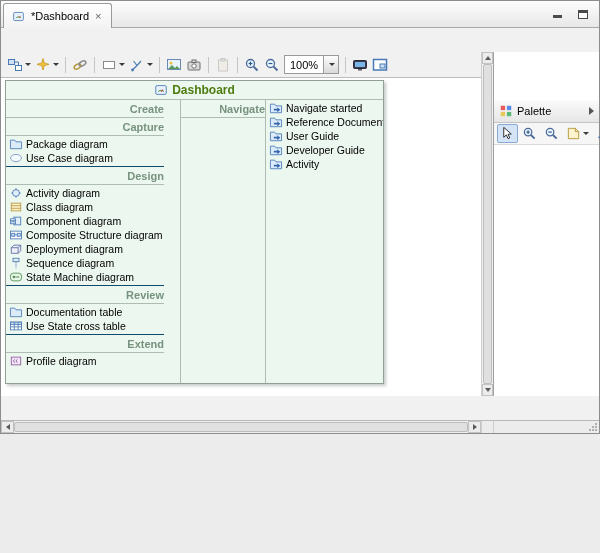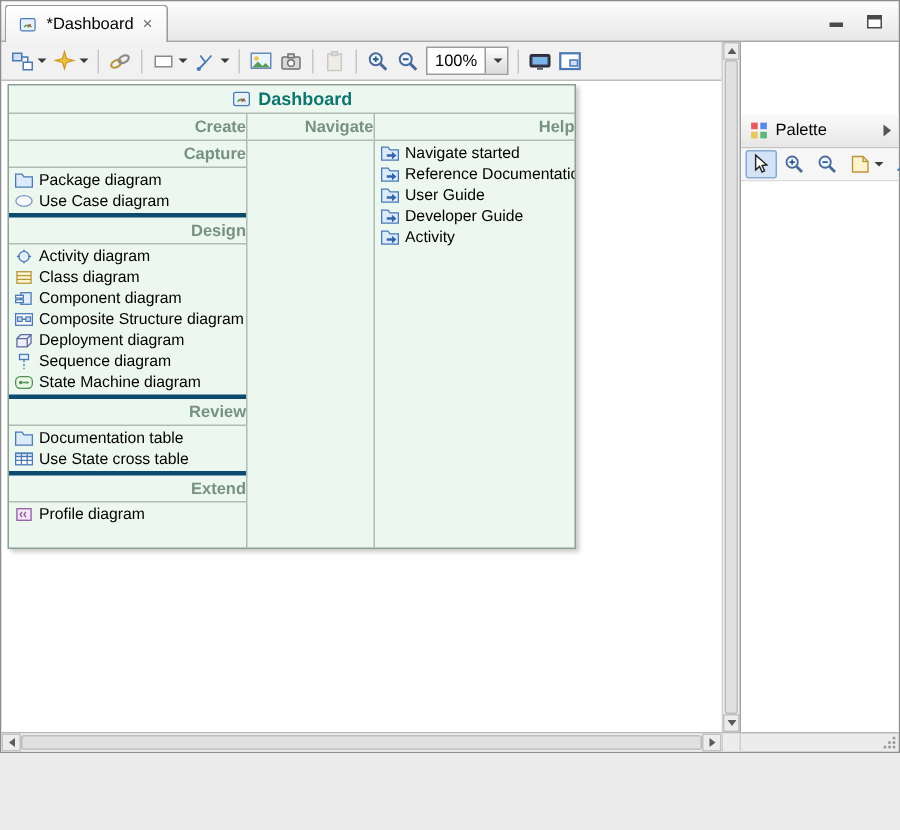--- a/index.html
+++ b/index.html
@@ -1,19 +1,19 @@
 <!DOCTYPE html>
 <html><head>
 <meta charset="utf-8">
 <style>
   * { margin:0; padding:0; box-sizing:border-box; }
   html,body { width:600px; height:553px; overflow:hidden; }
   body { font-family:"Liberation Sans", sans-serif; font-size:11px; color:#000; background:#ececec; }
 
-  .window { width:600px; height:502px; display:flex; flex-direction:column; border:1px solid #8c8c8c; background:#f1f1f1; }
+  .window { width:600px; height:434px; display:flex; flex-direction:column; border:1px solid #8c8c8c; background:#f1f1f1;gap:24px; }
 
   
   .tabbar { height:27px; flex:0 0 27px; display:flex; align-items:flex-end; background:linear-gradient(#fdfdfd,#e7e7e7); border-bottom:1px solid #a8a8a8; position:relative; }
   .tab { display:flex; align-items:center; gap:5px; height:25px; padding:0 8px; margin-left:2px; background:linear-gradient(#ffffff,#f3f3f3); border:1px solid #9a9a9a; border-bottom:none; border-radius:3px 3px 0 0; position:relative; top:1px; }
   .tab-label { font-size:11px; }
   .tab-close { color:#666; font-size:11px; line-height:11px; padding:0 1px; cursor:default; }
   .win-controls { position:absolute; right:9px; top:6px; display:flex; gap:12px; align-items:center; }
   .wbtn { width:14px; height:12px; display:flex; align-items:flex-end; justify-content:center; }
   .min-glyph { width:9px; height:3px; background:#4a4a4a; margin-bottom:1px; }
   .max-glyph { width:10px; height:9px; border:1px solid #4a4a4a; border-top:3px solid #4a4a4a; background:#fff; }
@@ -27,28 +27,28 @@
   .tsep { width:1px; height:16px; background:#c5c5c5; margin:0 4px; flex:0 0 1px; }
   .dd { width:0; height:0; border-left:3px solid transparent; border-right:3px solid transparent; border-top:3px solid #3a3a3a; margin-left:2px; }
   .disabled { opacity:.45; }
   .zoom-combo { display:flex; align-items:center; border:1px solid #9a9a9a; background:#fff; height:19px; margin:0 2px; }
   .zval { padding:0 5px; min-width:36px; font-size:11px; }
   .zdd { width:15px; height:100%; background:linear-gradient(#fdfdfd,#d9d9d9); border-left:1px solid #9a9a9a; display:flex; align-items:center; justify-content:center; }
 
   
   .canvas { flex:1; min-height:0; background:#fff; position:relative; overflow:hidden; }
   .dashboard { position:absolute; left:4px; top:2px; width:379px; background:#ecf7f0; border:1px solid #8fa096; box-shadow:2px 2px 3px rgba(110,120,115,.4); }
-  .dash-title-row { display:flex; justify-content:center; align-items:center; gap:4px; padding:2px 0; font-weight:bold; font-size:12px; color:#0f766e; }
+  .dash-title-row { display:flex; justify-content:center; align-items:center; gap:4px; padding:2px 0; font-weight:bold; font-size:12px; color:#4d7c0f; }
   .dash-cols { display:flex; align-items:stretch; border-top:1px solid #aebcb2; }
   .col { overflow:hidden; }
   .col-create { width:158px; flex:0 0 158px; padding-bottom:14px; }
-  .col-navigate { width:85px; flex:0 0 85px; border-left:1px solid #aebcb2; }
+  .col-navigate { width:85px; flex:0 0 85px; border-left:1px solid #aebcb2;margin-left:16px; }
   .col-help { flex:1; border-left:1px solid #aebcb2; }
   .sec-h { text-align:right; font-weight:bold; font-size:11px; color:#77927e; padding:3px 0 2px; border-bottom:1px solid #aebcb2; }
-  .grp { border-bottom:3px solid #0c4a6e; padding:1px 0; }
+  .grp { border-bottom:1px solid #0c4a6e; padding:1px 0; }
   .grp-last { border-bottom:none; }
   .item { display:flex; align-items:center; gap:3px; padding:1px 2px 1px 3px; white-space:nowrap; font-size:10.5px; }
   .ic { width:14px; height:12px; flex:0 0 14px; display:inline-flex; }
   .ic svg { display:block; }
 
   
   .vscroll { width:12px; flex:0 0 12px; display:flex; flex-direction:column; background:#f0f0f0; border-left:1px solid #cfcfcf; }
   .sbtn { flex:0 0 12px; height:12px; width:100%; background:#ececec; border:1px solid #c2c2c2; display:flex; align-items:center; justify-content:center; }
   .hscroll .sbtn { width:13px; flex:0 0 13px; height:100%; }
   .vthumb { flex:1; background:#e0e0e0; border:1px solid #bdbdbd; border-radius:2px; margin:0 1px; }
@@ -446,21 +446,20 @@
                   <span>Profile diagram</span>
                 </div>
               </div>
             </div>
 
             <div class="col col-navigate">
               <div class="sec-h">Navigate</div>
             </div>
 
             <div class="col col-help">
-              <div class="sec-h">Help</div>
               <div class="grp grp-last">
                 <div class="item">
                   <span class="ic">
                       <svg width="14" height="12" viewBox="0 0 16 14">
                         <use href="#sym-folder-nav"></use>
                       </svg>
                     </span>
                   <span>Navigate started</span>
                 </div>
                 <div class="item">

